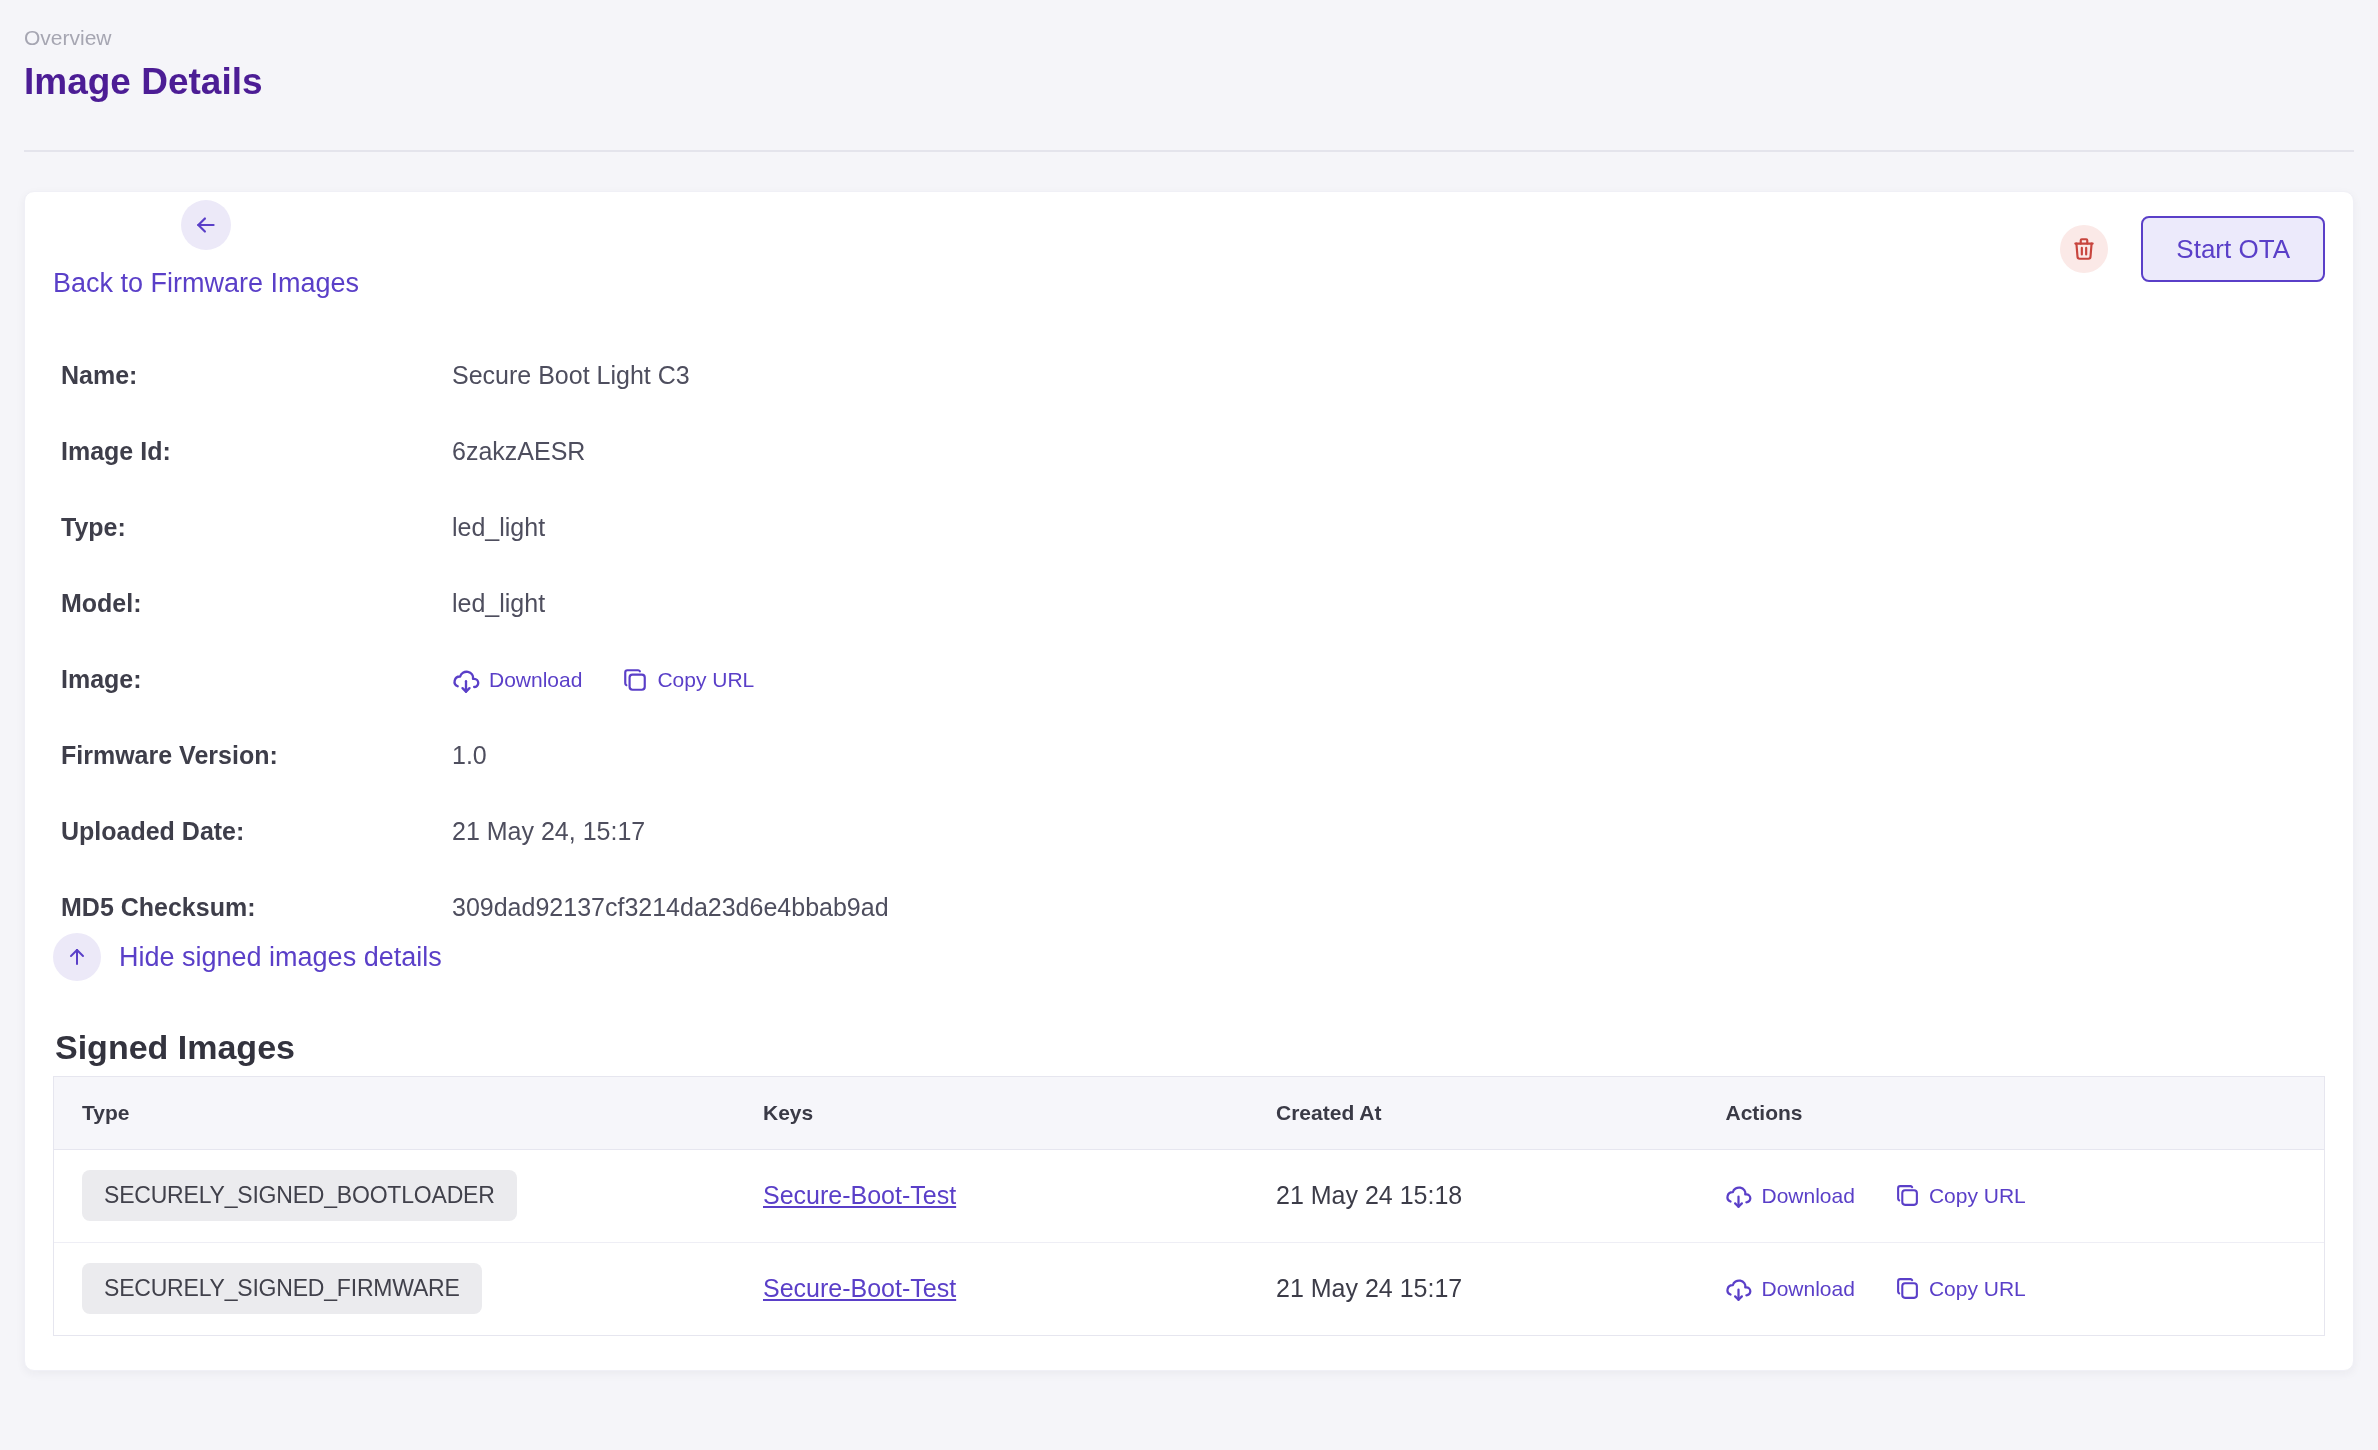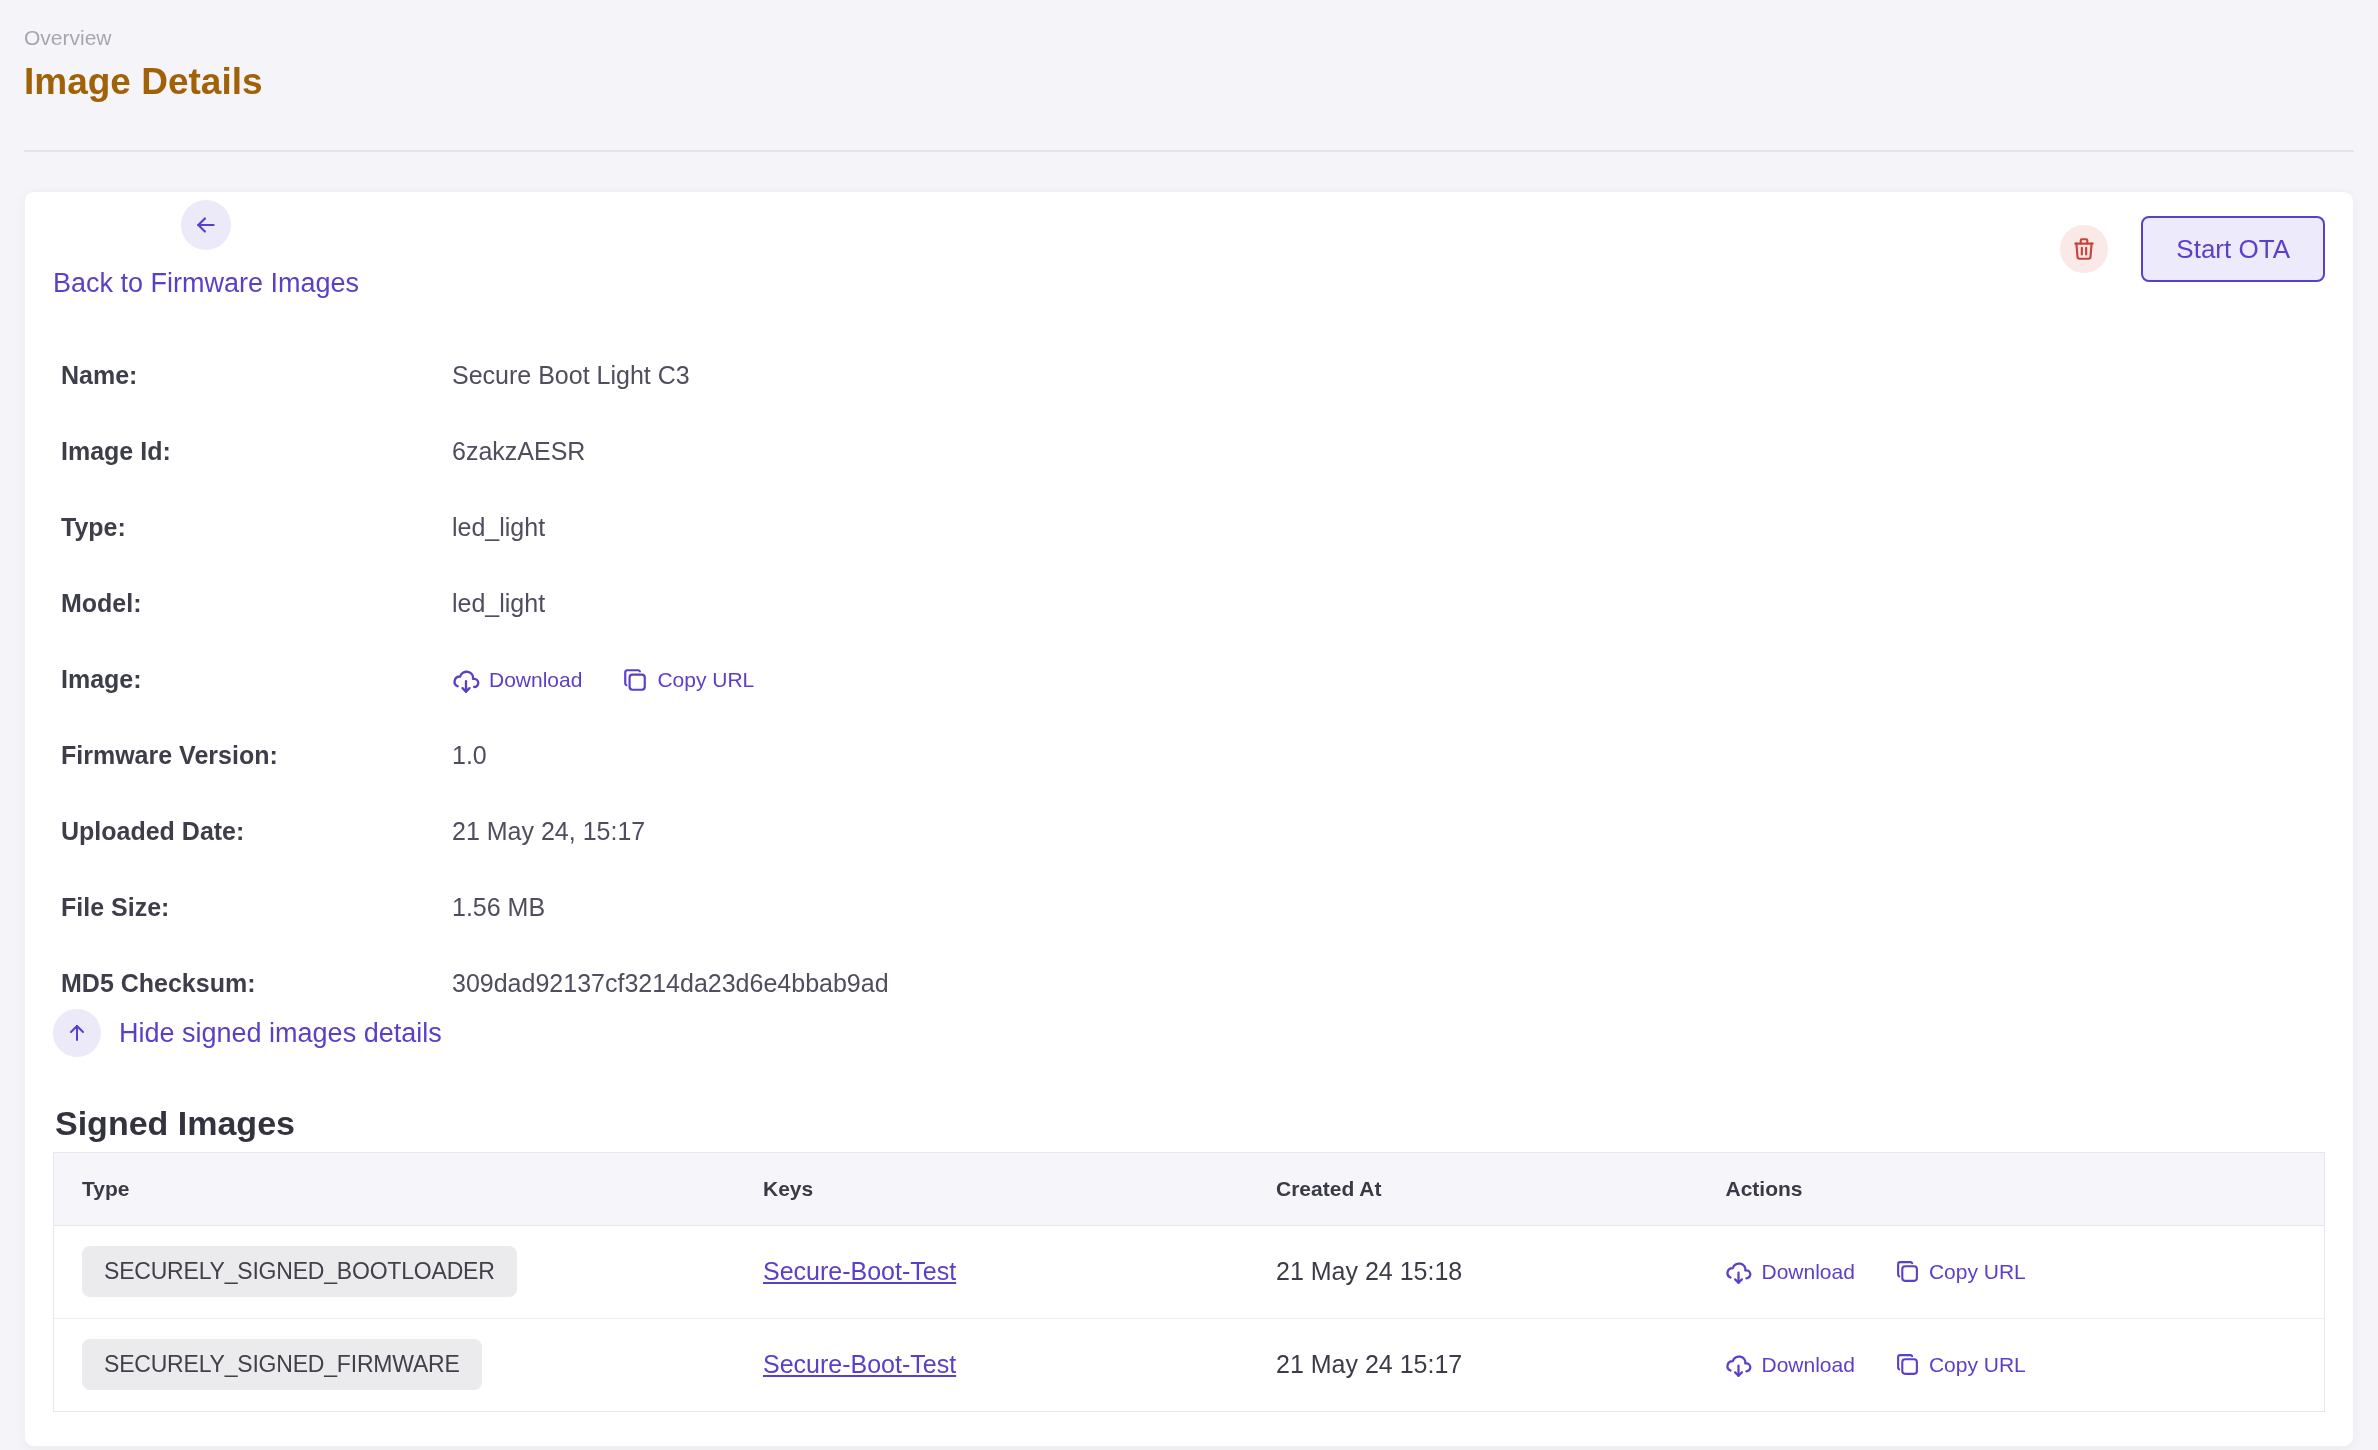--- a/index.html
+++ b/index.html
@@ -7,21 +7,21 @@
   body {
     width: 2378px; height: 1450px;
     background: #f5f5f9;
     font-family: "Liberation Sans", sans-serif;
     color: #4b4b5c;
     overflow: hidden;
   }
   .page { padding: 26px 24px 0 24px; }
 
   .breadcrumb { font-size: 21px; line-height: 24px; color: #a6a6b2; }
-  .page-title { margin: 10px 0 0 0; font-size: 37px; line-height: 44px; font-weight: 600; color: #a16207; }
+  .page-title { margin: 10px 0 0 0; font-size: 37px; line-height: 44px; font-weight: 600; color: #4c1d95; }
   .header-divider { margin: 46px 0 0 0; border: 0; border-top: 2px solid #e4e4ec; }
 
   .card {
     margin-top: 39px;
     background: #ffffff;
     border: 1px solid #f0f0f6;
     border-radius: 10px;
     box-shadow: 0 3px 10px rgba(30,30,60,0.05);
     padding: 24px 28px 34px 28px;
   }
@@ -166,24 +166,20 @@
       <div class="detail-row">
         <div class="detail-label">Firmware Version:</div>
         <div class="detail-value">1.0</div>
       </div>
 
       <div class="detail-row">
         <div class="detail-label">Uploaded Date:</div>
         <div class="detail-value">21 May 24, 15:17</div>
       </div>
 
-      <div class="detail-row">
-        <div class="detail-label">File Size:</div>
-        <div class="detail-value">1.56 MB</div>
-      </div>
 
       <div class="detail-row">
         <div class="detail-label">MD5 Checksum:</div>
         <div class="detail-value">309dad92137cf3214da23d6e4bbab9ad</div>
       </div>
 
     </div>
 
     <a class="toggle-row">
       <span class="icon-circle">

